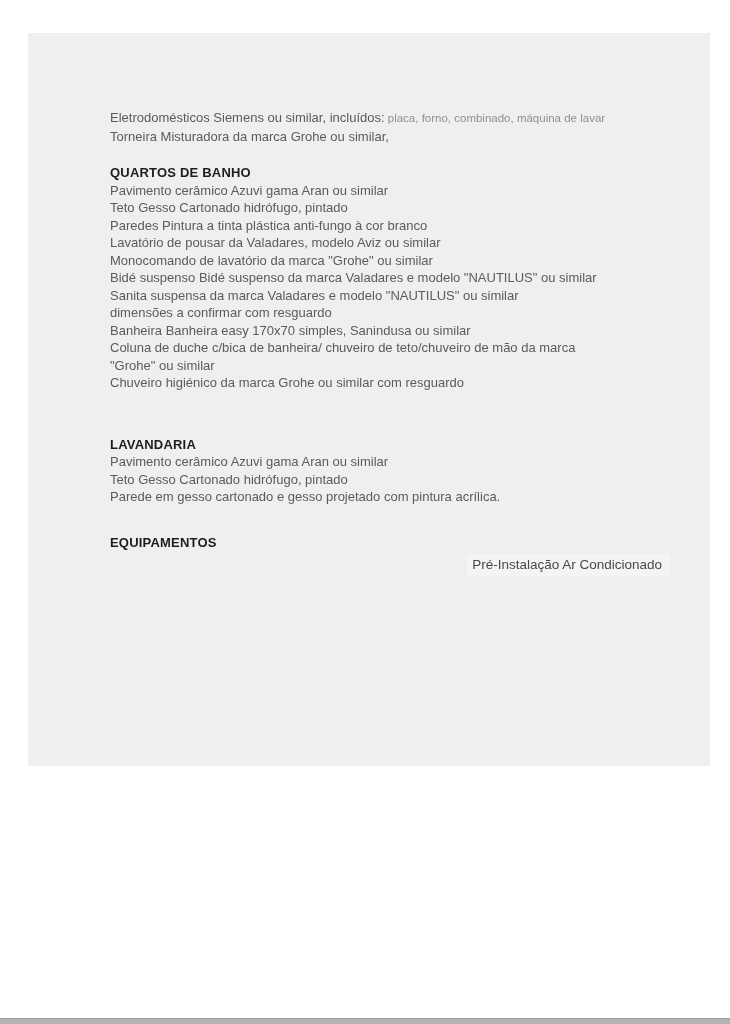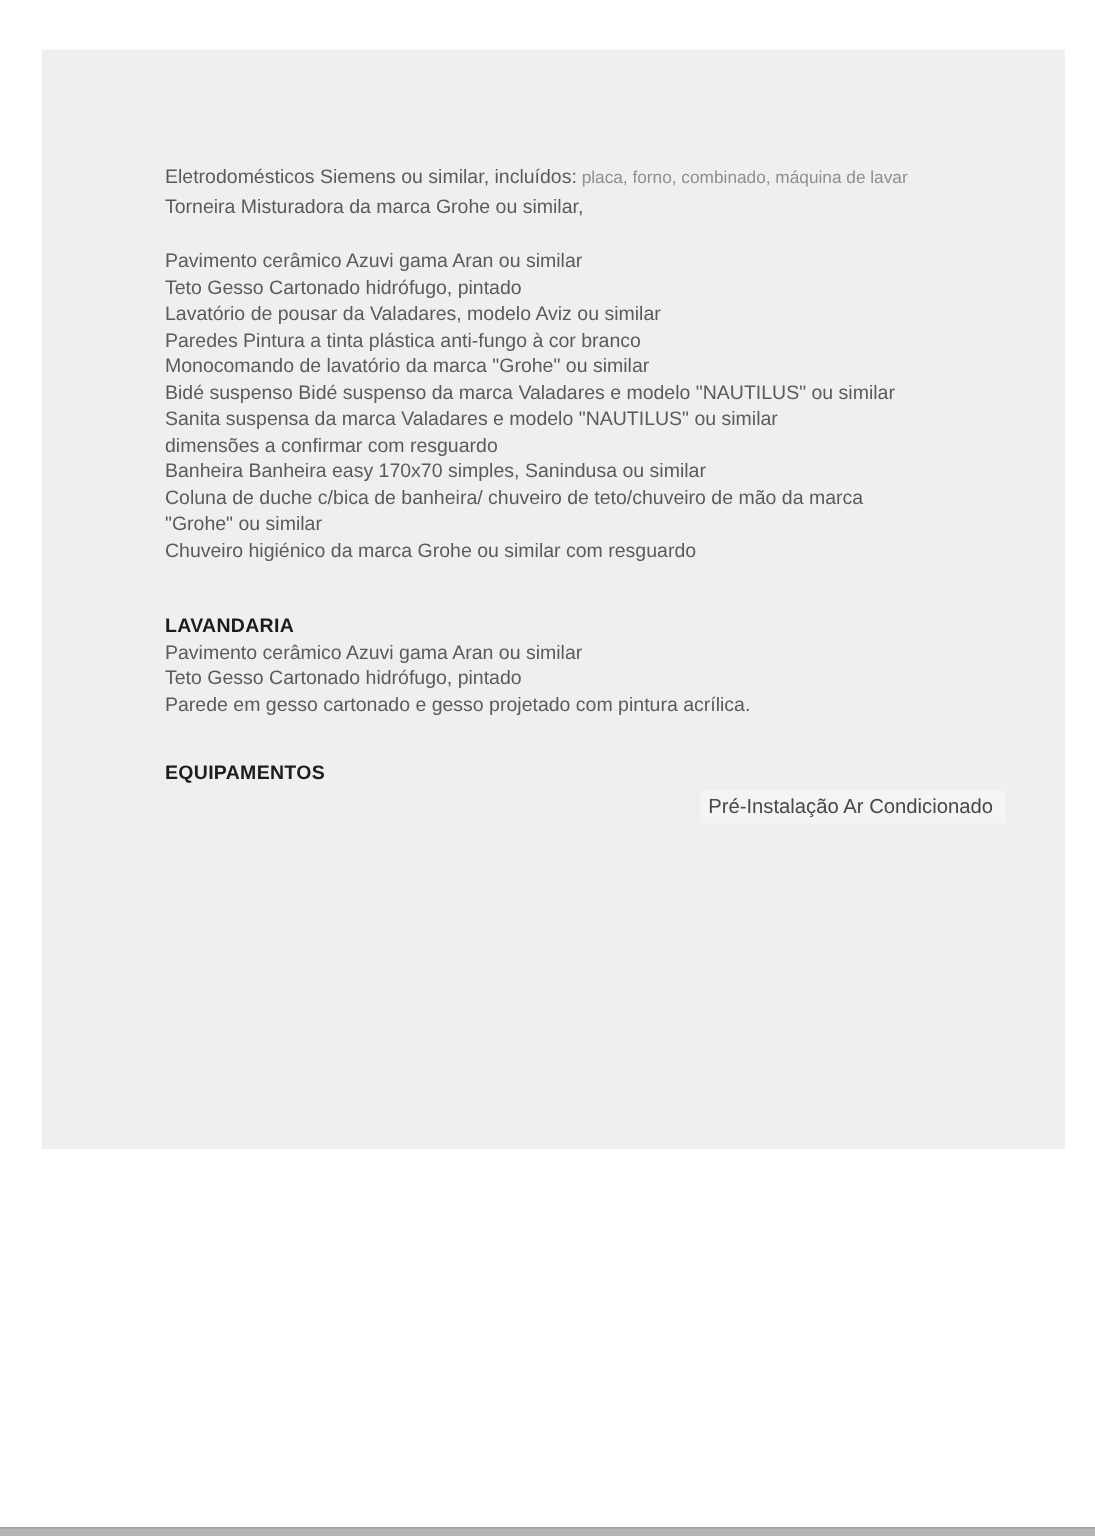--- a/index.html
+++ b/index.html
@@ -44,21 +44,21 @@
     color: #8f8f8f;
   }
   .heading {
     font-size: 13px;
     line-height: 17.5px;
     font-weight: bold;
     color: #1d1d1b;
     letter-spacing: 0.2px;
   }
   .section-0 { margin-top: 19px; }
-  .section-1 { margin-top: 33px; }
+  .section-1 { margin-top: 44px; }
   .section-2 { margin-top: 28px; }
   .highlight-row { margin-top: 3px; text-align: right; }
   .highlight {
     display: inline-block;
     background: #f4f4f4;
     color: #48484a;
     font-size: 13.5px;
     line-height: 17px;
     padding: 2px 8px 3px 5px;
     margin-left: -5px;
@@ -81,24 +81,25 @@
   <div class="page">
     <div class="content">
 
       <div class="intro">
         <div class="line"><span>Eletrodomésticos Siemens ou similar, incluídos:</span><span class="muted"> placa, forno, combinado, máquina de lavar</span></div>
         <div class="line">Torneira Misturadora da marca Grohe ou similar,</div>
       </div>
 
       <div id="sections">
           <div class="section section-0">
+            <div class="heading">QUARTOS DE BANHO</div>
             <div class="line">Pavimento cerâmico Azuvi gama Aran ou similar</div>
             <div class="line">Teto Gesso Cartonado hidrófugo, pintado</div>
+            <div class="line">Paredes Pintura a tinta plástica anti-fungo à cor branco</div>
             <div class="line">Lavatório de pousar da Valadares, modelo Aviz ou similar</div>
-            <div class="line">Paredes Pintura a tinta plástica anti-fungo à cor branco</div>
             <div class="line">Monocomando de lavatório da marca "Grohe" ou similar</div>
             <div class="line">Bidé suspenso Bidé suspenso da marca Valadares e modelo "NAUTILUS" ou similar</div>
             <div class="line">Sanita suspensa da marca Valadares e modelo "NAUTILUS" ou similar</div>
             <div class="line">dimensões a confirmar com resguardo</div>
             <div class="line">Banheira Banheira easy 170x70 simples, Sanindusa ou similar</div>
             <div class="line">Coluna de duche c/bica de banheira/ chuveiro de teto/chuveiro de mão da marca</div>
             <div class="line">"Grohe" ou similar</div>
             <div class="line">Chuveiro higiénico da marca Grohe ou similar com resguardo</div>
           </div>
           <div class="section section-1">

